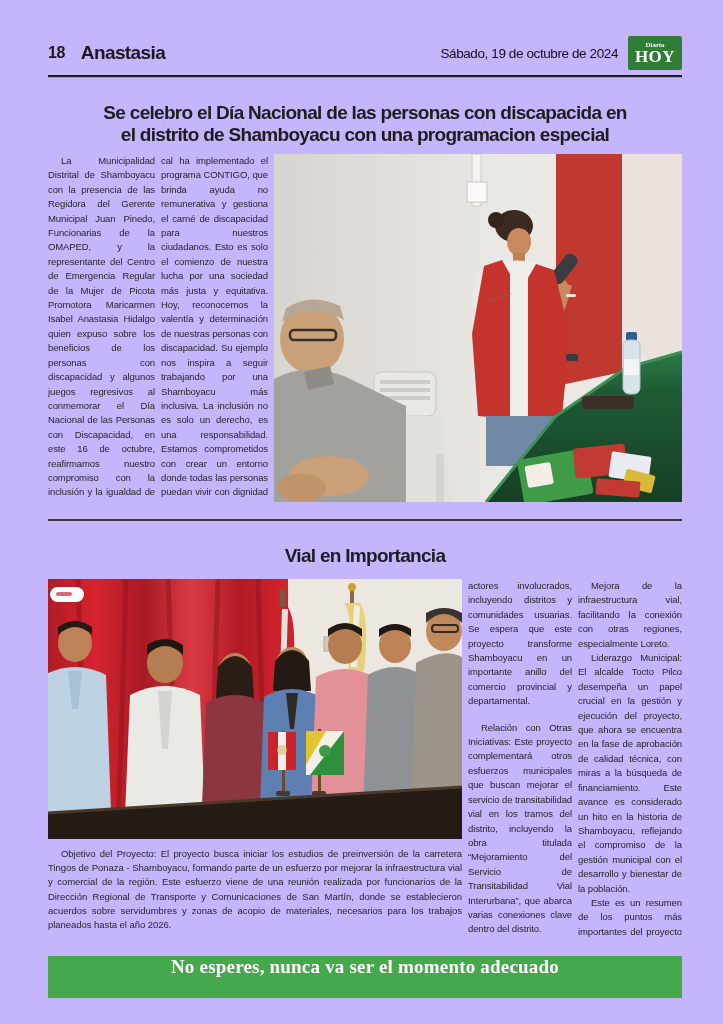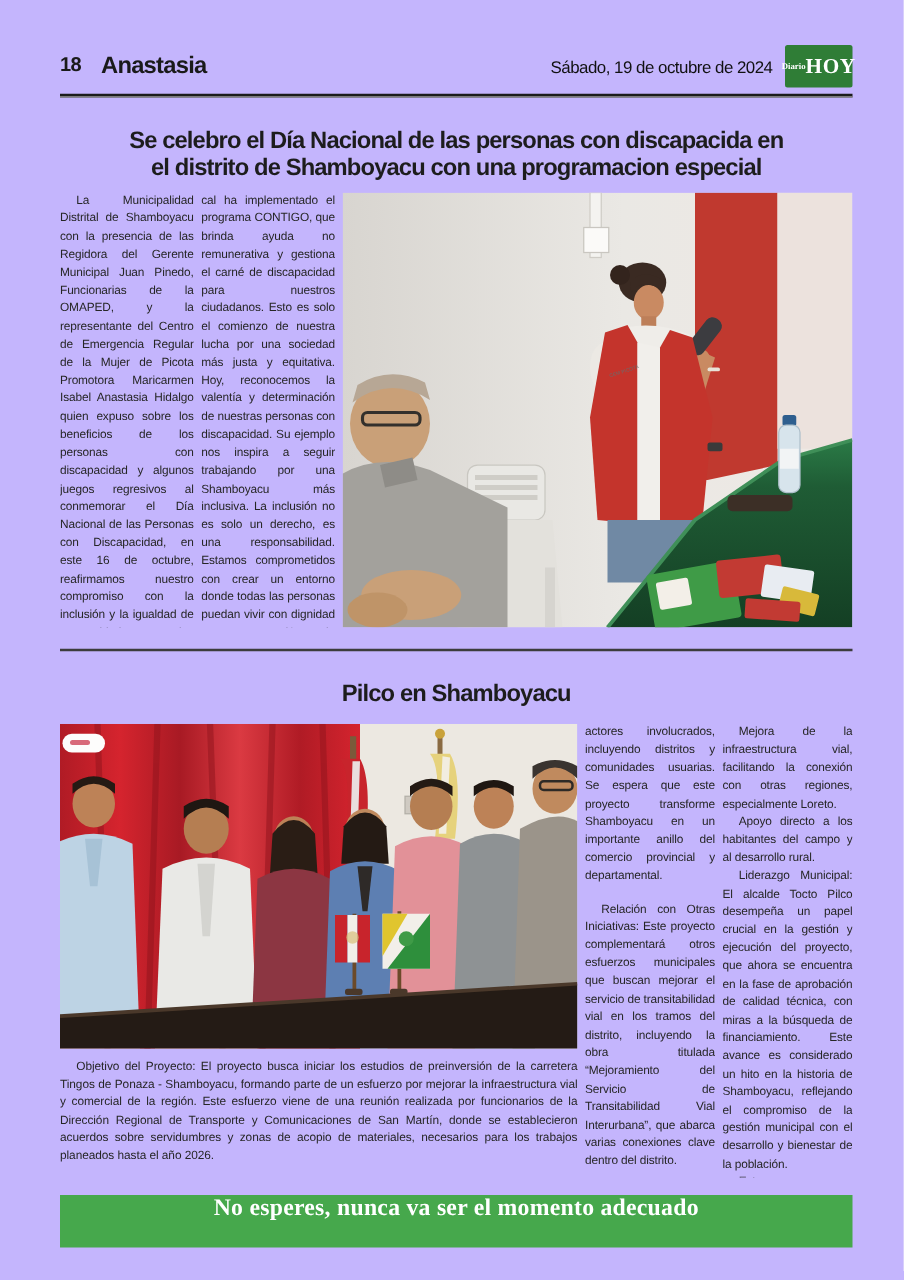--- a/index.html
+++ b/index.html
@@ -11,21 +11,21 @@
   }
   .content { padding:34px 41px 0 48px; }
 
   
   .masthead { display:flex; align-items:center; height:38px; }
   .page-num { font-size:16px; font-weight:bold; color:#1a1a1a; letter-spacing:-0.5px; }
   .section-name { font-size:19px; font-weight:bold; color:#1a1a1a; margin-left:16px; letter-spacing:-0.6px; }
   .date { margin-left:auto; font-size:13.5px; color:#111; letter-spacing:-0.4px; margin-right:10px; }
   .logo-box {
     width:54px; height:34px; background:#2f7d36; border-radius:2px;
-    display:flex; flex-direction:row; align-items:center; justify-content:center;
+    display:flex; flex-direction:column; align-items:center; justify-content:center;
     font-family:"Liberation Serif", serif; color:#fff;
   }
   .logo-top { font-size:7px; font-weight:bold; line-height:7px; }
   .logo-main { font-size:17px; font-weight:bold; line-height:16px; letter-spacing:0.5px; }
   .head-rule { height:3px; background:#1c1c1c; margin-top:3px; border-bottom:1px solid #9a9a9a; }
 
   
   .headline { text-align:center; font-weight:bold; color:#1d1d1d; margin-top:24px; }
   .headline div { font-size:19px; line-height:22px; letter-spacing:-0.7px; white-space:nowrap; }
 
@@ -171,21 +171,21 @@
             <rect x="350" y="318" width="30" height="18" rx="2" fill="#d8b93a" transform="rotate(14 365 327)"></rect>
             <rect x="322" y="326" width="44" height="16" rx="2" fill="#c23a33" transform="rotate(4 344 334)"></rect>
           </g>
         </svg>
       </div>
     </div>
 
     <div class="divider"></div>
 
     <div class="headline">
-      <div>Pilco en Shamboyacu</div>
+      <div>Vial en Importancia</div>
     </div>
 
     <div class="art2">
       <div class="art2-left">
 
         <div class="photo2">
           <svg width="414" height="260" viewBox="0 0 414 260" xmlns="http://www.w3.org/2000/svg">
             <defs>
               <linearGradient id="curt" x1="0" y1="0" x2="1" y2="0">
                 <stop offset="0" stop-color="#b01b25"></stop>
@@ -288,21 +288,20 @@
       </div>
 
       <div class="newscol">
         <p>actores involucrados, incluyendo distritos y comunidades usuarias. Se espera que este proyecto transforme Shamboyacu en un importante anillo del comercio provincial y departamental.</p>
         <p class="sp indent">Relación con Otras Iniciativas: Este proyecto complementará otros esfuerzos municipales que buscan mejorar el servicio de transitabilidad vial en los tramos del distrito, incluyendo la obra titulada “Mejoramiento del Servicio de Transitabilidad Vial Interurbana”, que abarca varias conexiones clave dentro del distrito.</p>
 
       </div>
 
       <div class="newscol">
         <p class="indent">Mejora de la infraestructura vial, facilitando la conexión con otras regiones, especialmente Loreto.</p>
-        <p class="indent">Apoyo directo a los habitantes del campo y al desarrollo rural.</p>
         <p class="indent">Liderazgo Municipal: El alcalde Tocto Pilco desempeña un papel crucial en la gestión y ejecución del proyecto, que ahora se encuentra en la fase de aprobación de calidad técnica, con miras a la búsqueda de financiamiento. Este avance es considerado un hito en la historia de Shamboyacu, reflejando el compromiso de la gestión municipal con el desarrollo y bienestar de la población.</p>
         <p class="indent">Este es un resumen de los puntos más importantes del proyecto de mejoramiento vial en Shamboyacu, que busca transformar la infraestructura y promover el desarrollo regional.</p>
       </div>
     </div>
 
     <div class="banner">
       <span>No esperes, nunca va ser el momento adecuado</span>
     </div>
 
   </div>

